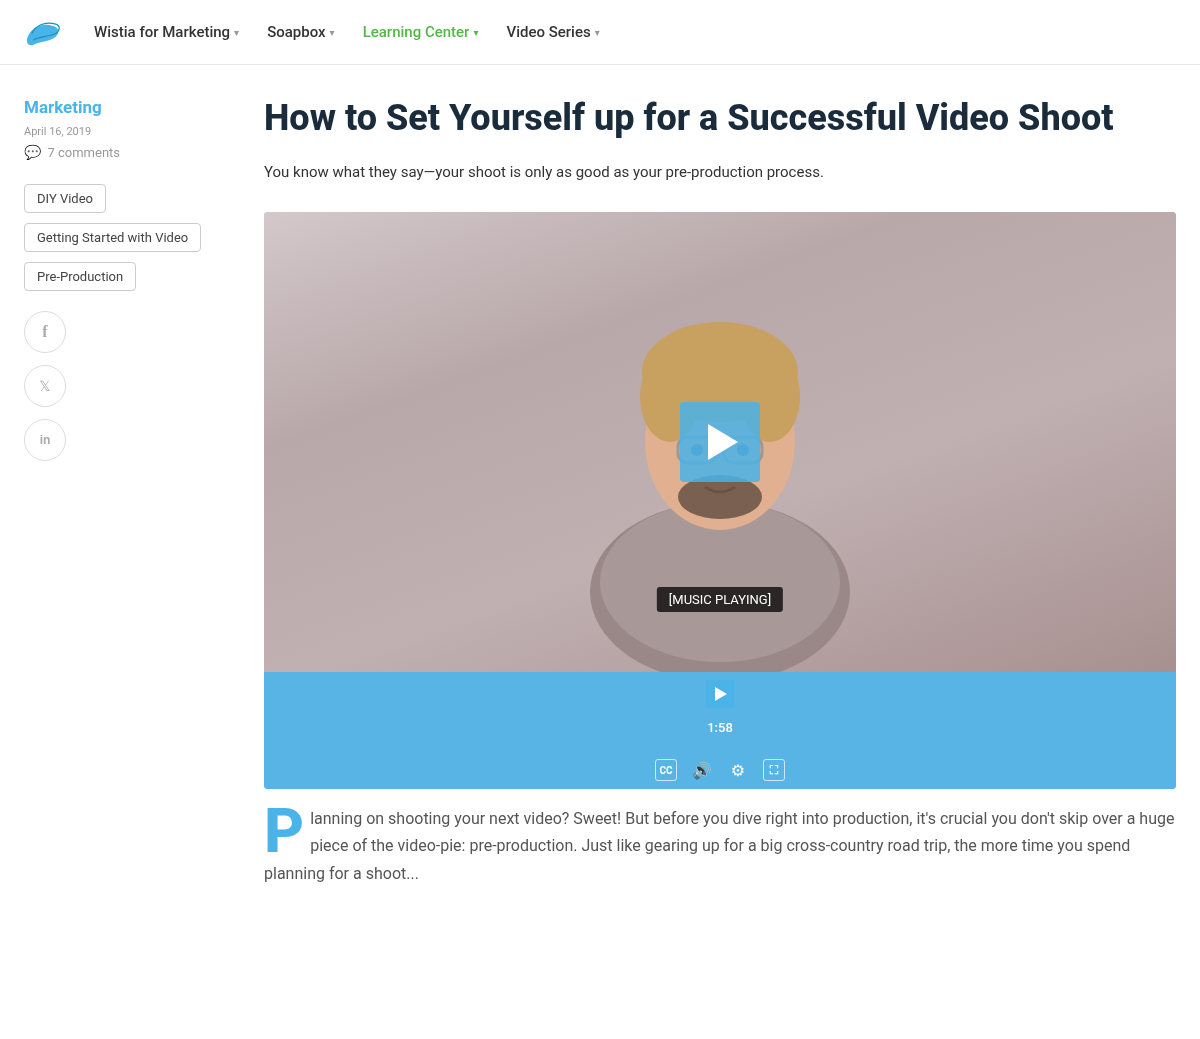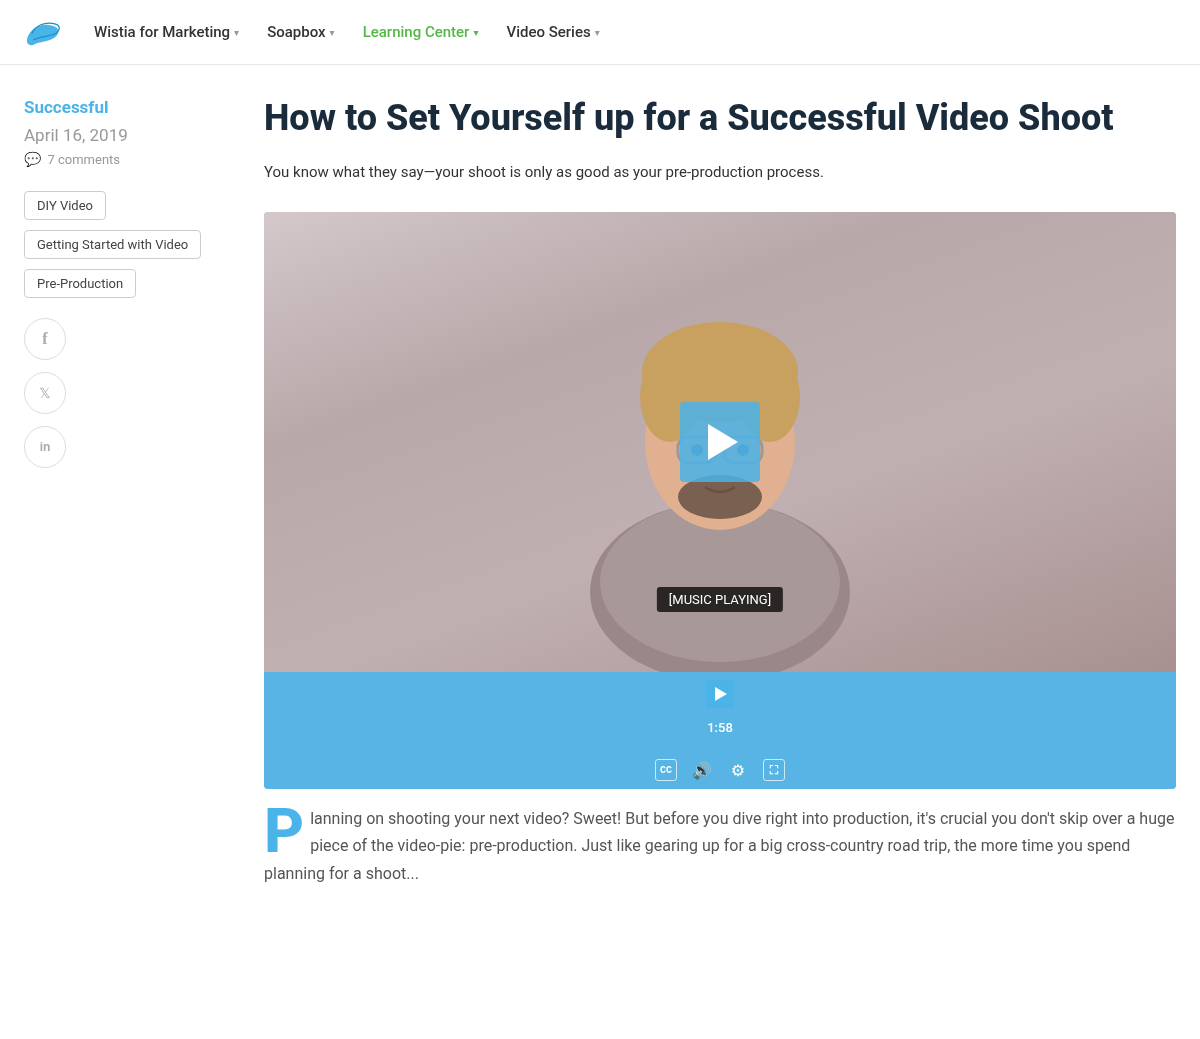--- a/index.html
+++ b/index.html
@@ -61,21 +61,21 @@
       flex-shrink: 0;
       padding-right: 24px;
     }
     .sidebar-category {
       font-size: 17px;
       font-weight: 700;
       color: #4ab3e8;
       margin-bottom: 8px;
     }
     .sidebar-date {
-      font-size: 17px;
+      font-size: 11px;
       color: #999;
       margin-bottom: 6px;
       margin-top: 6px;
     }
     .sidebar-comments {
       display: flex;
       align-items: center;
       gap: 6px;
       font-size: 13px;
       color: #999;
@@ -296,21 +296,21 @@
     <div class="nav-item">
       <span>Video Series</span>
       <span class="chevron">▾</span>
     </div>
   </nav>
 </header>
 
 <div id="layout">
 
   <aside id="sidebar">
-    <div class="sidebar-category">Successful</div>
+    <div class="sidebar-category">Marketing</div>
     <div class="sidebar-date">April 16, 2019</div>
     <div class="sidebar-comments">
       <span class="comment-icon">💬</span>
       <span>7 comments</span>
     </div>
     <div class="tag-list">
       <span class="tag-item">DIY Video</span>
       <span class="tag-item">Getting Started with Video</span>
       <span class="tag-item">Pre-Production</span>
     </div>
@@ -370,21 +370,21 @@
       </div>
 
       <div class="video-controls">
         <button class="ctrl-play-btn">
           <div class="ctrl-triangle"></div>
         </button>
         <span class="ctrl-time">1:58</span>
         <div class="ctrl-spacer"></div>
         <div class="ctrl-right">
           <div class="ctrl-icon">
-            <span style="font-size:10px;font-weight:700;color:#fff;font-family:Liberation Mono, monospace;">CC</span>
+            <span style="font-size:10px;font-weight:700;color:#fff;">CC</span>
           </div>
           <div class="ctrl-icon" style="border:none;">
             <span style="font-size:16px;color:#fff;">🔊</span>
           </div>
           <div class="ctrl-icon" style="border:none;">
             <span style="font-size:16px;color:#fff;">⚙</span>
           </div>
           <div class="ctrl-icon">
             <span style="font-size:12px;color:#fff;font-weight:700;">⛶</span>
           </div>

